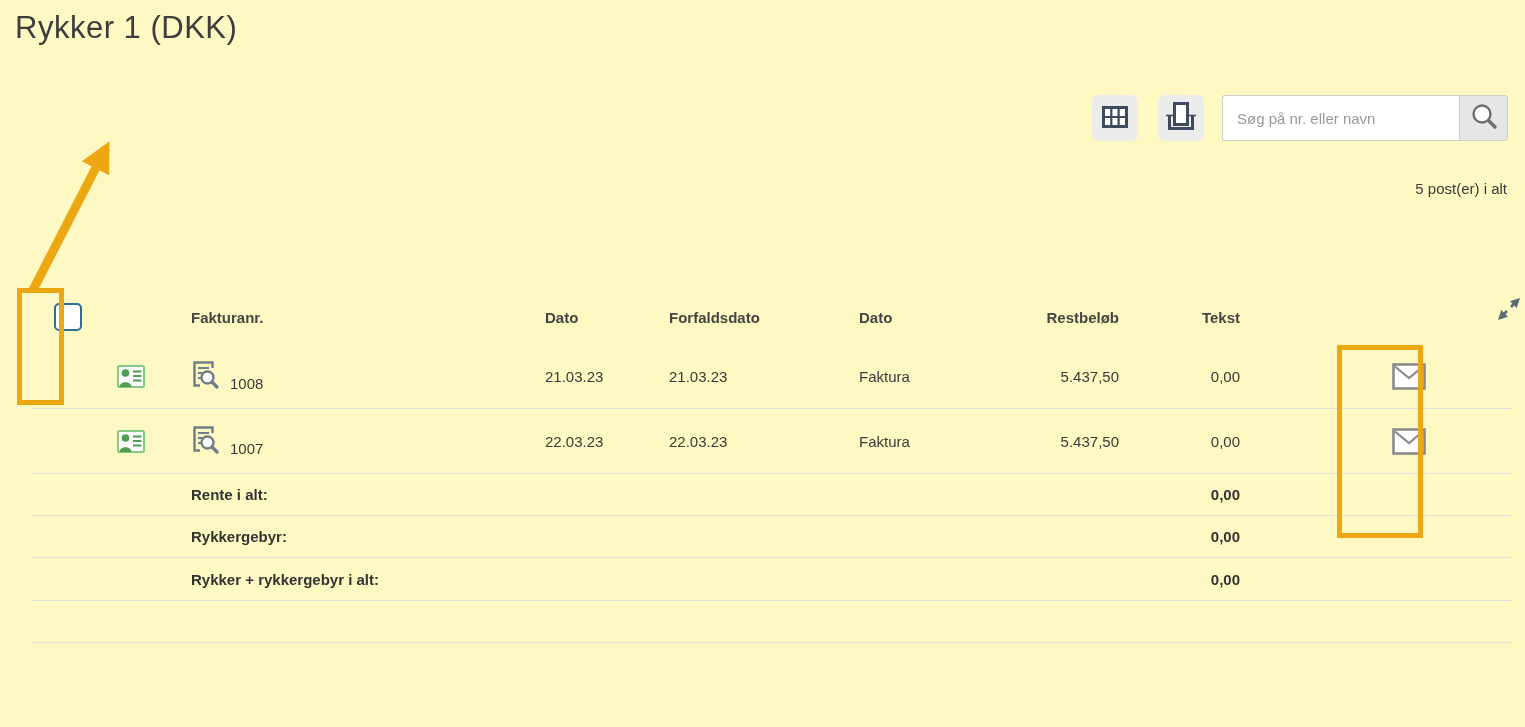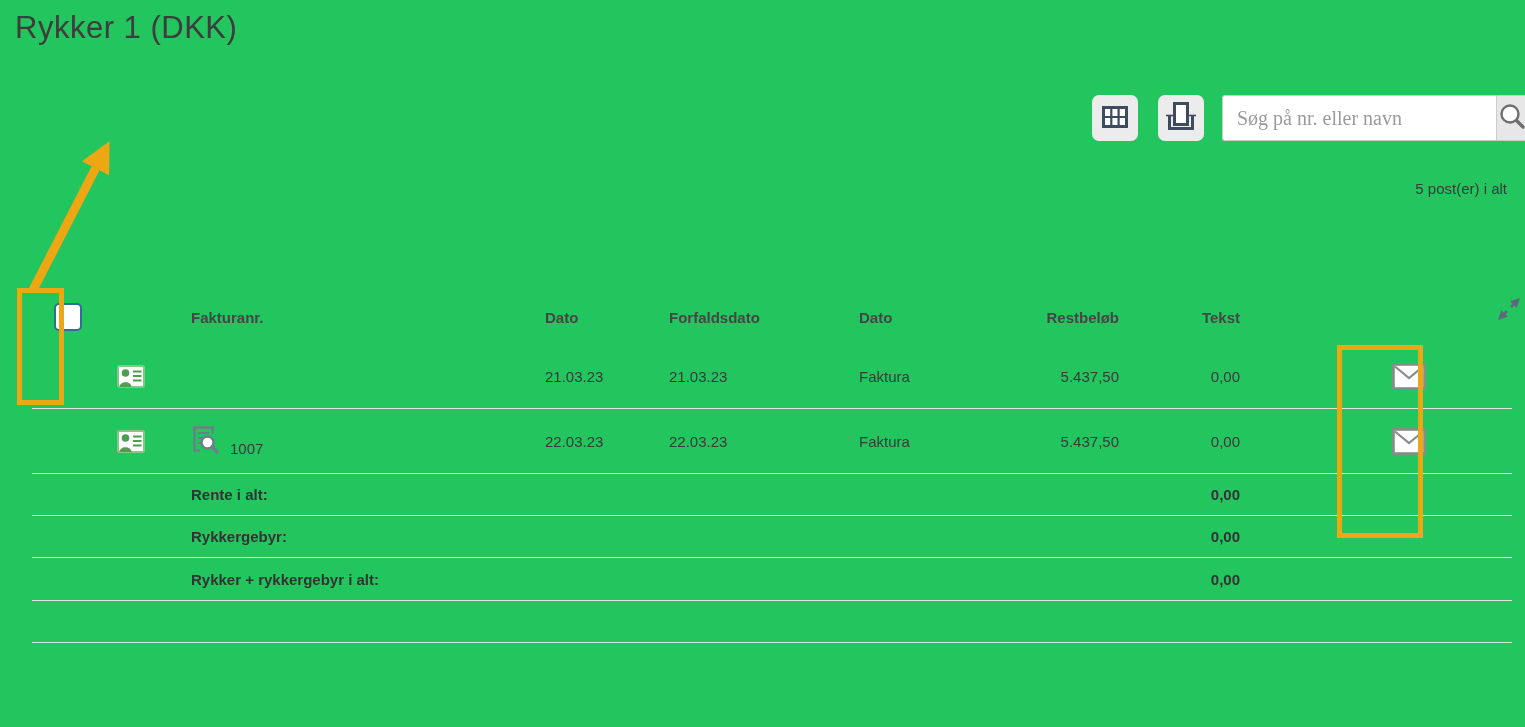--- a/index.html
+++ b/index.html
@@ -1,39 +1,39 @@
 <!DOCTYPE html>
 <html style="--accent-blue: #4a77d4; --annotation-yellow: #eda712; --checkbox-border: #2e7091; --group-row-bg: #e9e9e9; --icon-navy: #3e4a5e; --icon-gray: #6f7d8a; --icon-slate: #5b6b79; --icon-green: #4f9e4f; --icon-green-light: #85c785; --envelope-gray: #8b8b8b; --search-icon-gray: #6e6e6e;"><head>
 <meta charset="utf-8">
 <style>
   * { margin:0; padding:0; box-sizing:border-box; }
   html,body { background:#fff; }
   body { font-family:"Liberation Sans", sans-serif; color:#3a3a3a; }
-  #app { position:relative; width:1525px; height:727px; background:#22c55e; overflow:hidden; }
+  #app { position:relative; width:1525px; height:727px; background:#fef9c3; overflow:hidden; }
 
   .page-title { position:absolute; left:15px; top:10px; font-size:31px; font-weight:300; color:#3d3d3d; letter-spacing:.5px; }
 
   .btn-primary {
     position:absolute; left:20px; top:97px; width:232px; height:44px;
     background:var(--accent-blue); border:none; border-radius:6px;
     color:#fff; font-size:17px; font-family:"Liberation Sans", sans-serif;
     display:flex; align-items:center; justify-content:center; cursor:pointer;
   }
 
   .icon-btn {
     position:absolute; top:95px; width:46px; height:46px; background:#ececec;
     border:none; border-radius:7px; display:flex; align-items:center; justify-content:center; cursor:pointer;
   }
   #btn-grid { left:1092px; }
   #btn-print { left:1158px; }
 
   .search-group { position:absolute; left:1222px; top:95px; width:286px; height:46px; display:flex; }
   .search-group input {
     flex:1; border:1px solid #ccc; border-right:none; border-radius:3px 0 0 3px;
-    padding:0 14px; font-size:20px; color:#555; font-family:Liberation Serif, serif; outline:none;
+    padding:0 14px; font-size:15px; color:#555; font-family:Liberation Sans, sans-serif; outline:none;
   }
   .search-group input::placeholder { color:#9a9a9a; }
   .search-group button {
     width:49px; background:#e7e7e7; border:1px solid #ccc; border-radius:0 3px 3px 0;
     display:flex; align-items:center; justify-content:center; cursor:pointer;
   }
 
   .records-count { position:absolute; right:18px; top:180px; font-size:15px; color:#3a3a3a; }
 
   .table { position:absolute; left:0; top:290px; width:1512px;padding-left:32px; }
@@ -143,20 +143,31 @@
 
     <div class="row data-row">
       <span class="cell c-contact">
         <svg width="28" height="23" viewBox="0 0 28 23">
           <rect x="1" y="1" width="26" height="21" rx="1.5" fill="#fff" stroke="var(--icon-green-light)" stroke-width="2"></rect>
           <circle cx="8.5" cy="8" r="3.8" fill="var(--icon-green)"></circle>
           <path d="M2.5 22 C2.5 15.5 14.5 15.5 14.5 22 Z" fill="var(--icon-green)"></path>
           <path d="M16 6.5 H24.5 M16 11 H24.5 M16 15.5 H24.5" stroke="var(--icon-green)" stroke-width="2"></path>
         </svg>
       </span>
+      <span class="cell c-inv">
+        <span>
+          <svg width="28" height="30" viewBox="0 0 28 30">
+            <path d="M21.5 8 V2.5 H3.5 V25.5 H9" fill="none" stroke="var(--icon-gray)" stroke-width="2.4"></path>
+            <path d="M7 8 H18 M7 13 H12 M7 18 H12" stroke="var(--icon-gray)" stroke-width="2"></path>
+            <circle cx="16.5" cy="17.5" r="6" fill="#fff" stroke="var(--icon-gray)" stroke-width="2.4"></circle>
+            <path d="M21 22 L26 27" stroke="var(--icon-gray)" stroke-width="3.2" stroke-linecap="round"></path>
+          </svg>
+        </span>
+        <span class="inv-no">1008</span>
+      </span>
       <span class="cell c-date">21.03.23</span>
       <span class="cell c-due">21.03.23</span>
       <span class="cell c-text">Faktura</span>
       <span class="cell c-rest">5.437,50</span>
       <span class="cell c-rente">0,00</span>
       <span class="cell c-env">
         <svg width="34" height="27" viewBox="0 0 34 27">
           <rect x="1.5" y="1.5" width="31" height="24" fill="#fff" stroke="var(--envelope-gray)" stroke-width="2.6"></rect>
           <path d="M3 3.5 L17 15 L31 3.5" fill="none" stroke="var(--envelope-gray)" stroke-width="2.2"></path>
         </svg>

